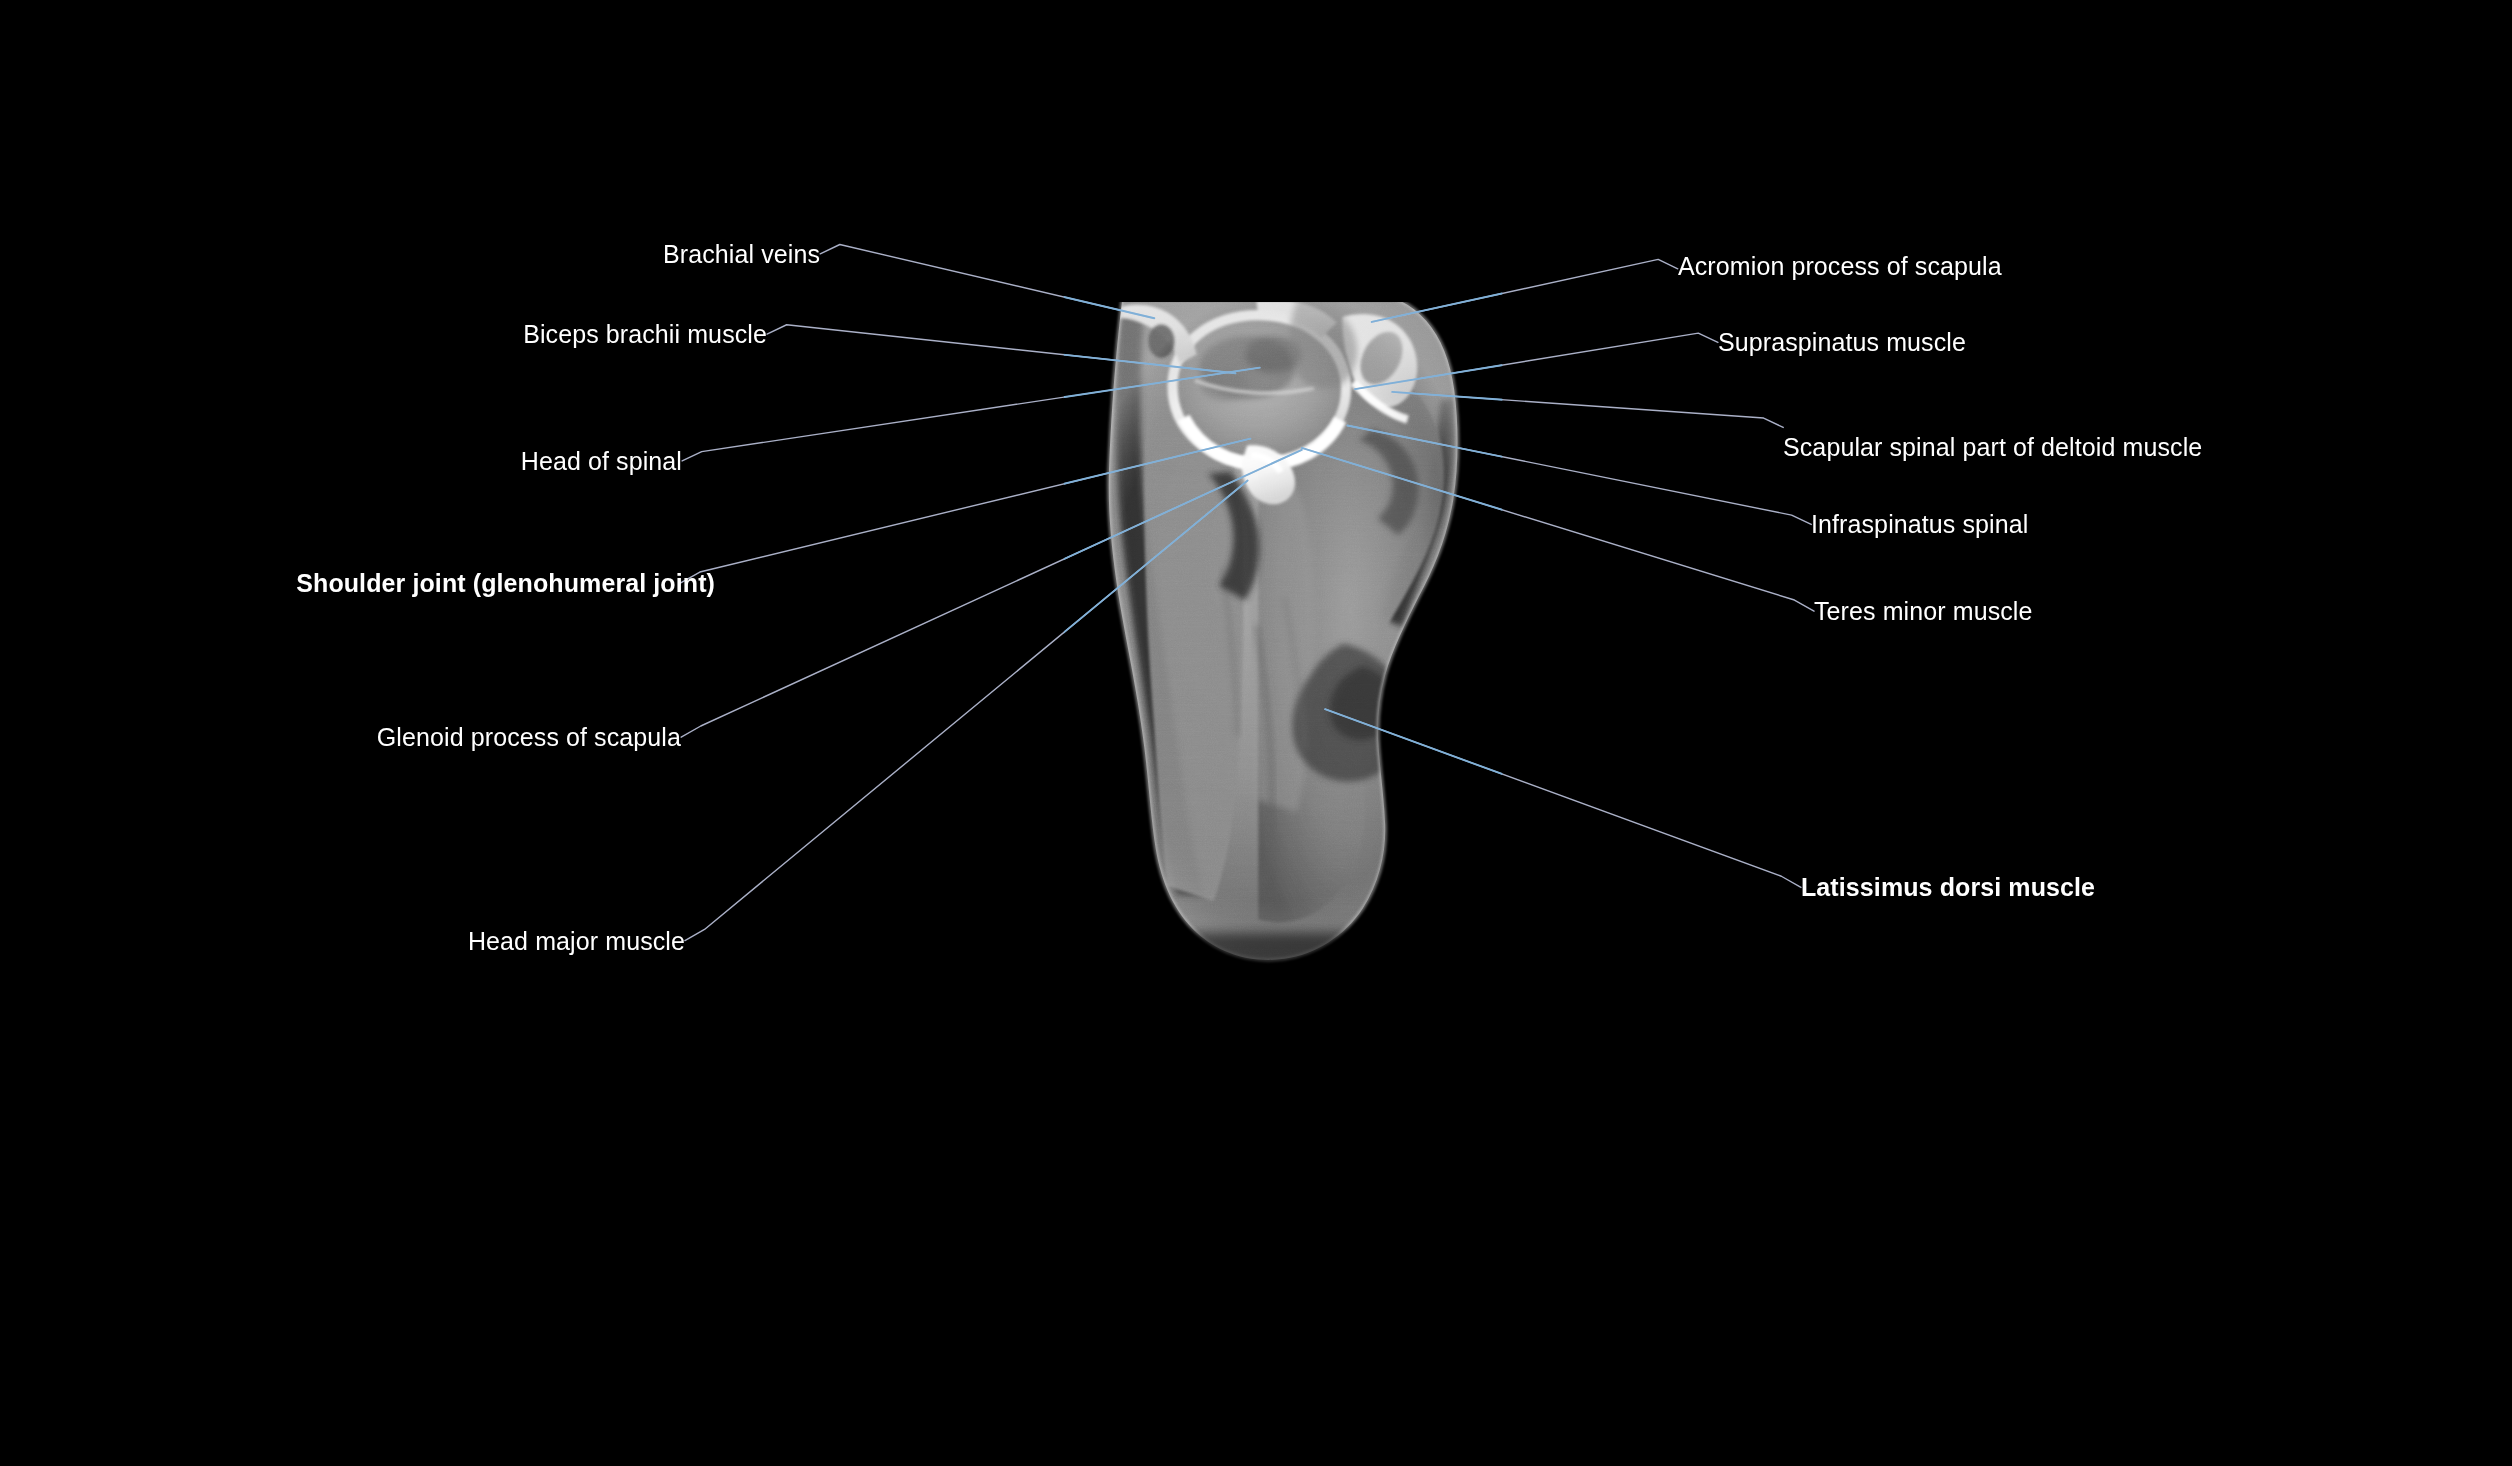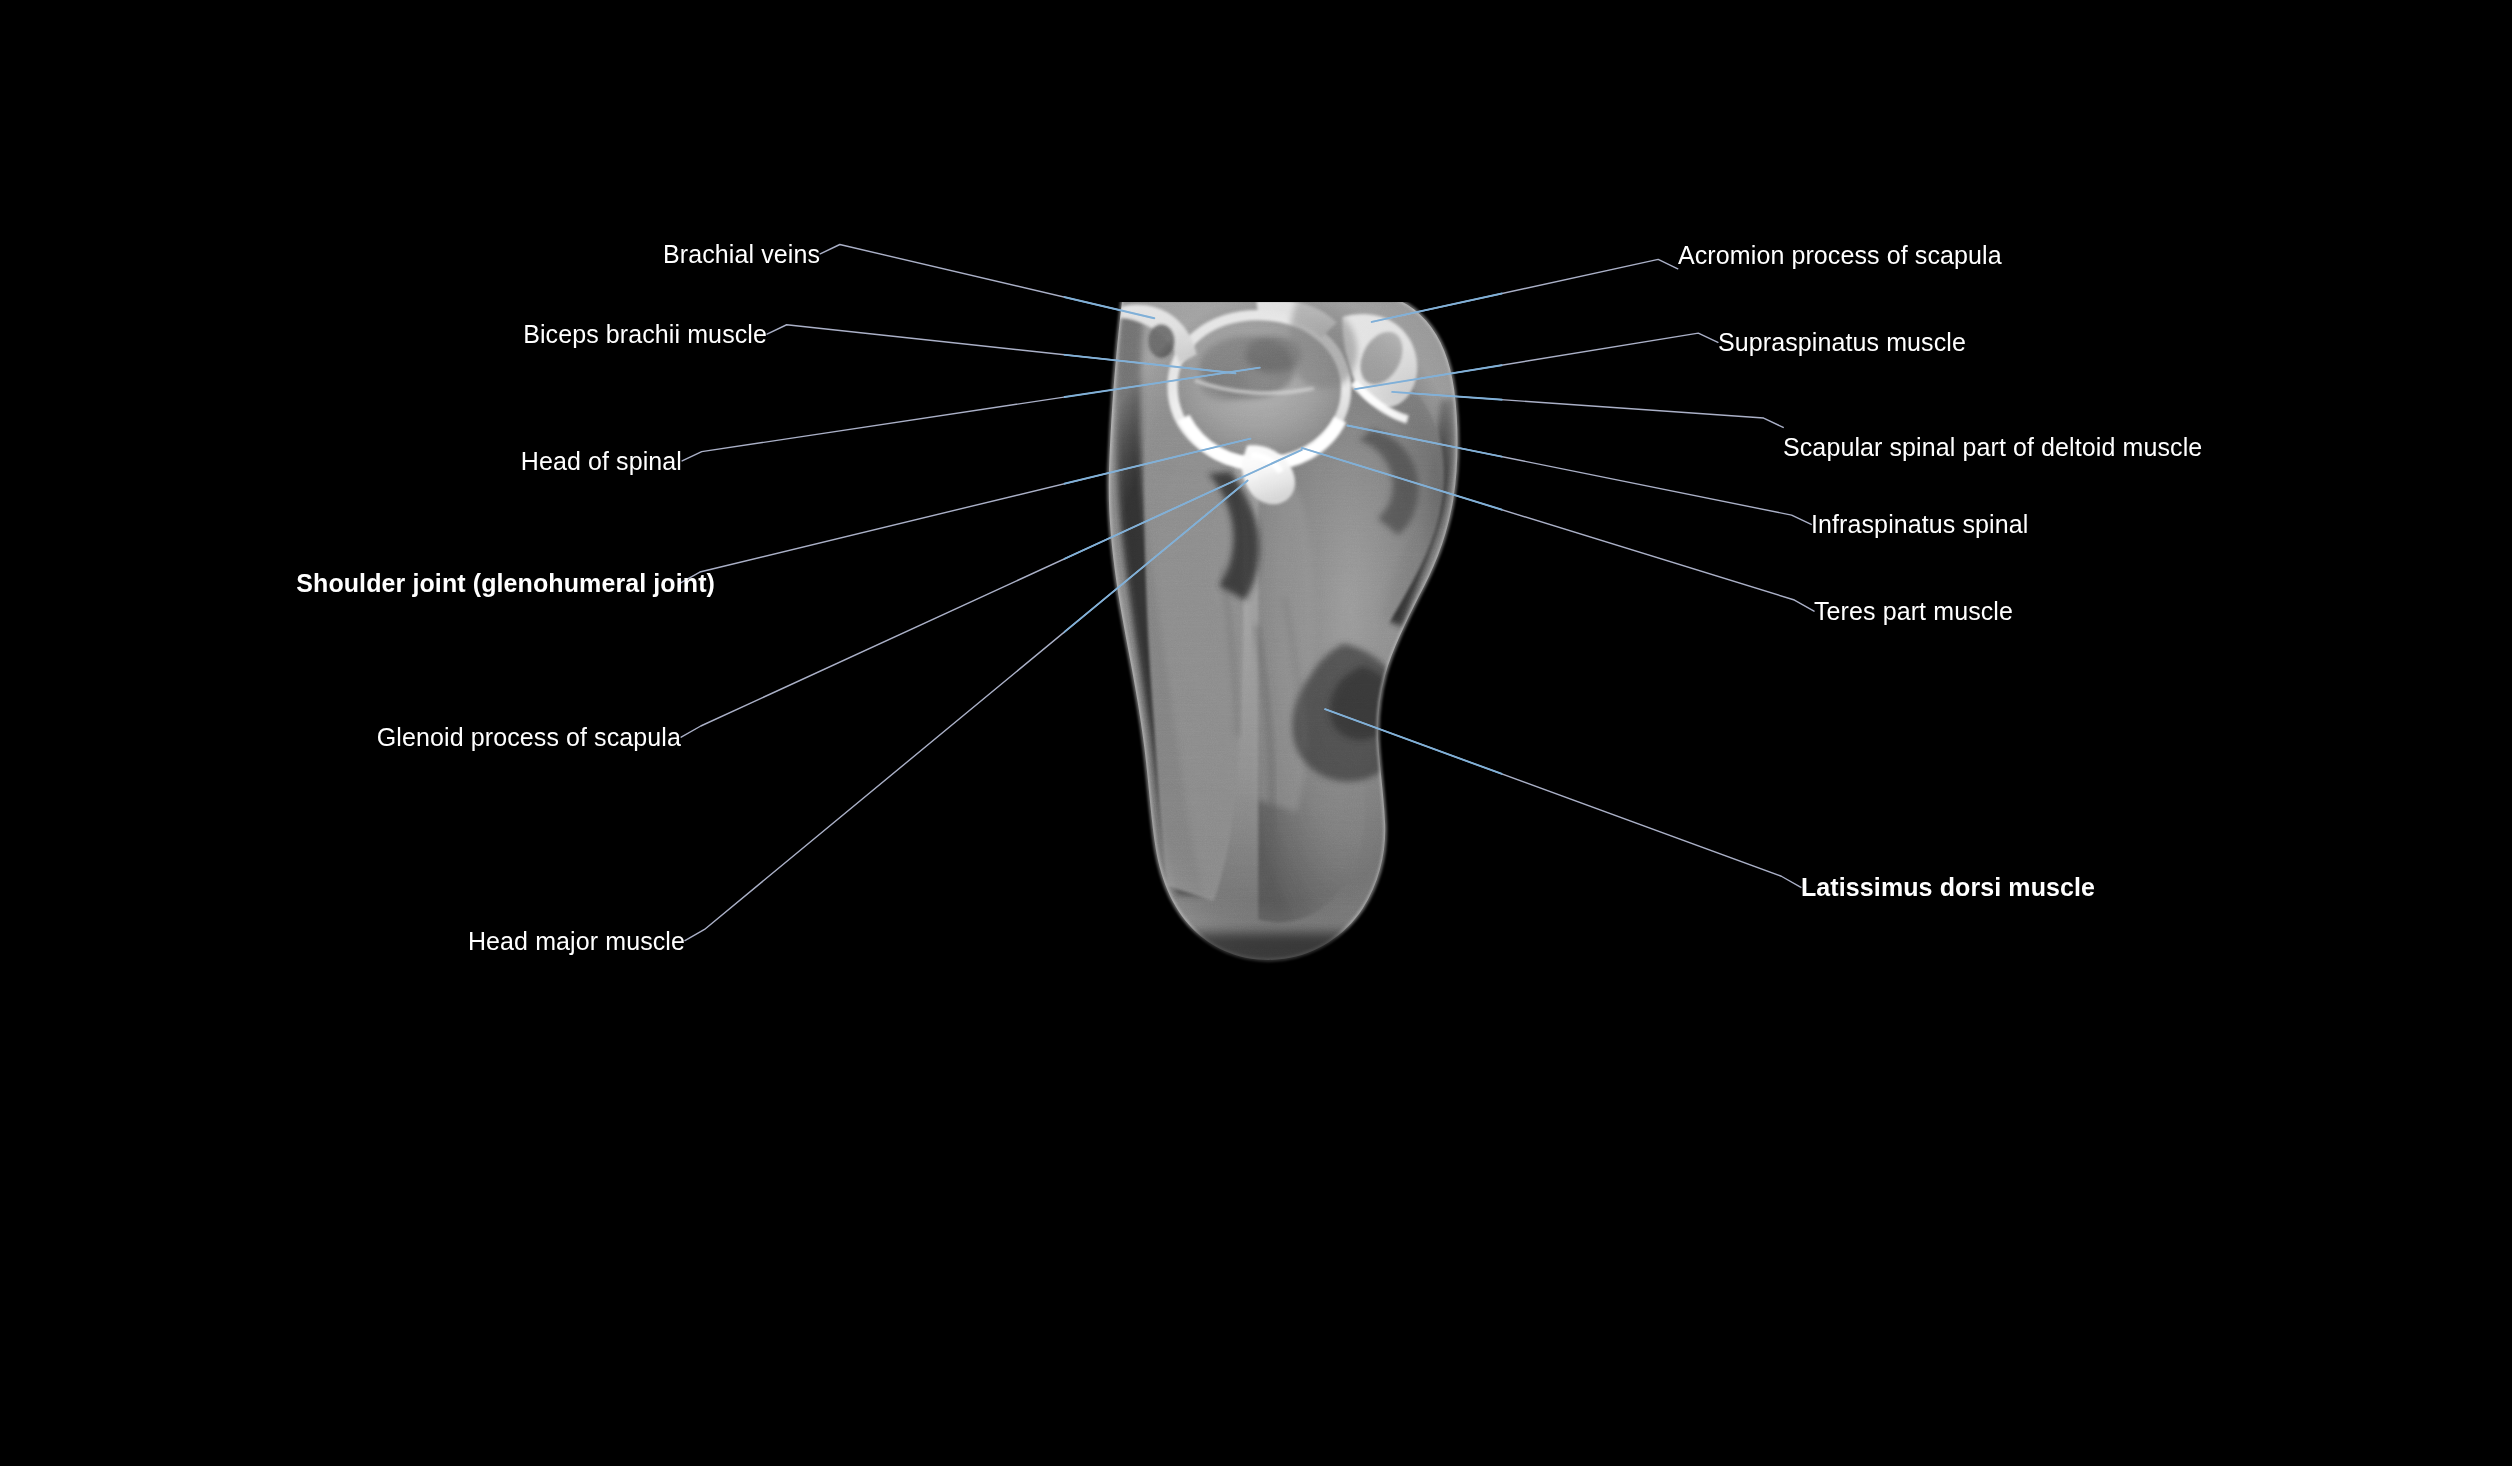--- a/index.html
+++ b/index.html
@@ -325,22 +325,22 @@
 
   <div id="labels-left">
       <div class="anno-label left" style="left: 820px; top: 254px;">Brachial veins</div>
       <div class="anno-label left" style="left: 767px; top: 334px;">Biceps brachii muscle</div>
       <div class="anno-label left" style="left: 682px; top: 461px;">Head of spinal</div>
       <div class="anno-label left" style="left: 715px; top: 583px; font-weight: bold;">Shoulder joint (glenohumeral joint)</div>
       <div class="anno-label left" style="left: 681px; top: 737px;">Glenoid process of scapula</div>
       <div class="anno-label left" style="left: 685px; top: 941px;">Head major muscle</div>
     </div>
   <div id="labels-right">
-      <div class="anno-label right" style="left: 1678px; top: 255px;">Acromion process of scapula</div>
+      <div class="anno-label right" style="left: 1678px; top: 266px;">Acromion process of scapula</div>
       <div class="anno-label right" style="left: 1718px; top: 342px; text-align: right;">Supraspinatus muscle</div>
       <div class="anno-label right" style="left: 1783px; top: 427px; margin-top: 20px;">Scapular spinal part of deltoid muscle</div>
       <div class="anno-label right" style="left: 1811px; top: 524px;">Infraspinatus spinal</div>
-      <div class="anno-label right" style="left: 1814px; top: 611px;">Teres part muscle</div>
+      <div class="anno-label right" style="left: 1814px; top: 611px;">Teres minor muscle</div>
       <div class="anno-label right" style="left: 1801px; top: 887px; font-weight: bold;">Latissimus dorsi muscle</div>
     </div>
 
 </div>
 
 
 </body></html>

